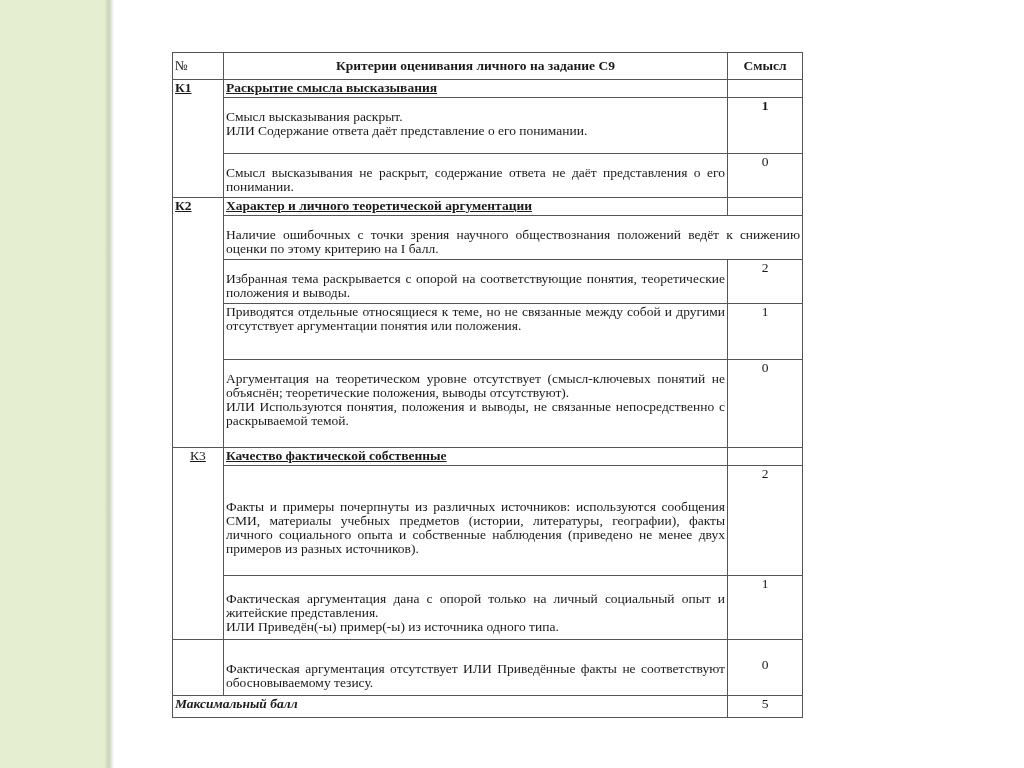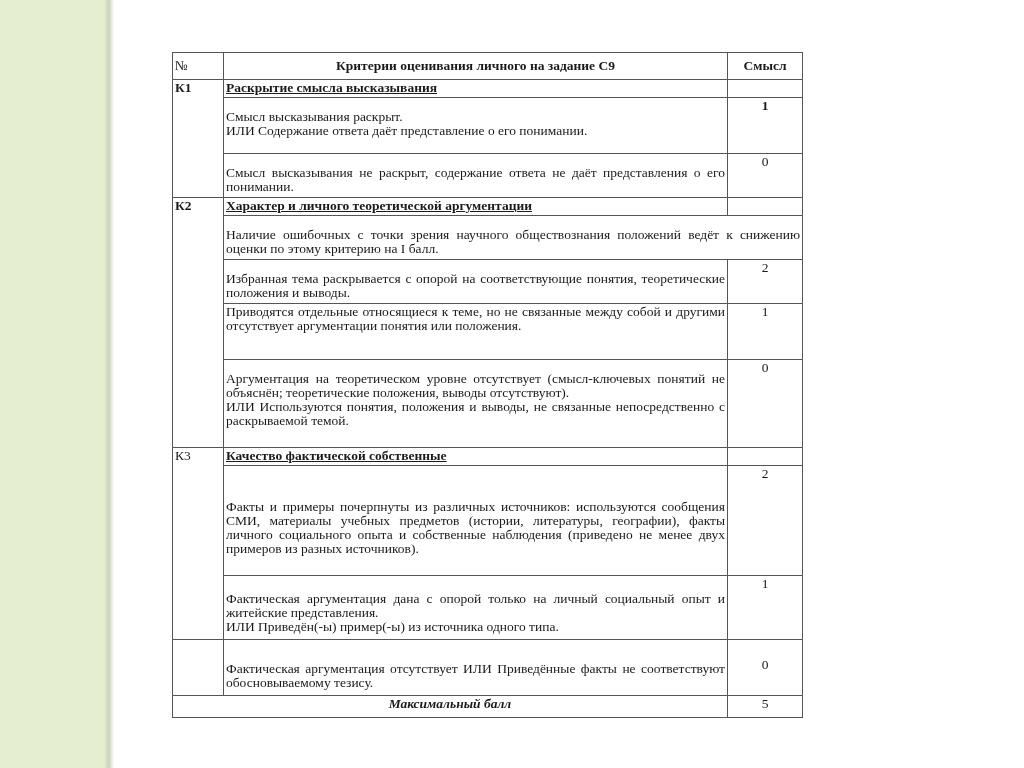--- a/index.html
+++ b/index.html
@@ -25,28 +25,28 @@
     line-height: 14px;
   }
   table.criteria td, table.criteria th {
     border: 1px solid #555;
     vertical-align: top;
     padding: 1px 2px;
   }
   th { font-weight: bold; text-align: center; vertical-align: middle !important; height: 24px; }
   th.num { text-align: left; font-weight: normal; width: 46px; }
   th.score-h { width: 70px; }
-  td.code { font-weight: bold; padding-top: 6px; }
-  td.code.normal { font-weight: normal; }
+  td.code { font-weight: bold; padding-top: 6px; text-decoration: underline; }
+  td.code.normal { font-weight: normal; text-align: center; }
   td.section-title { font-weight: bold; text-decoration: underline; padding-top: 5px; height: 15px; }
   td.text { text-align: justify; text-align-last: left; }
   td.score { text-align: center; vertical-align: middle; width: 70px; }
   td.score.bold { font-weight: bold; }
   td.italic { }
-  td.max-label { text-align: center; font-weight: bold; font-style: italic; }
+  td.max-label { text-align: left; font-weight: bold; font-style: italic; }
 </style>
 </head>
 <body>
 
 <div class="side-panel"></div>
 <div class="side-shadow"></div>
 
 <table class="criteria">
   <tbody>
       <tr>

